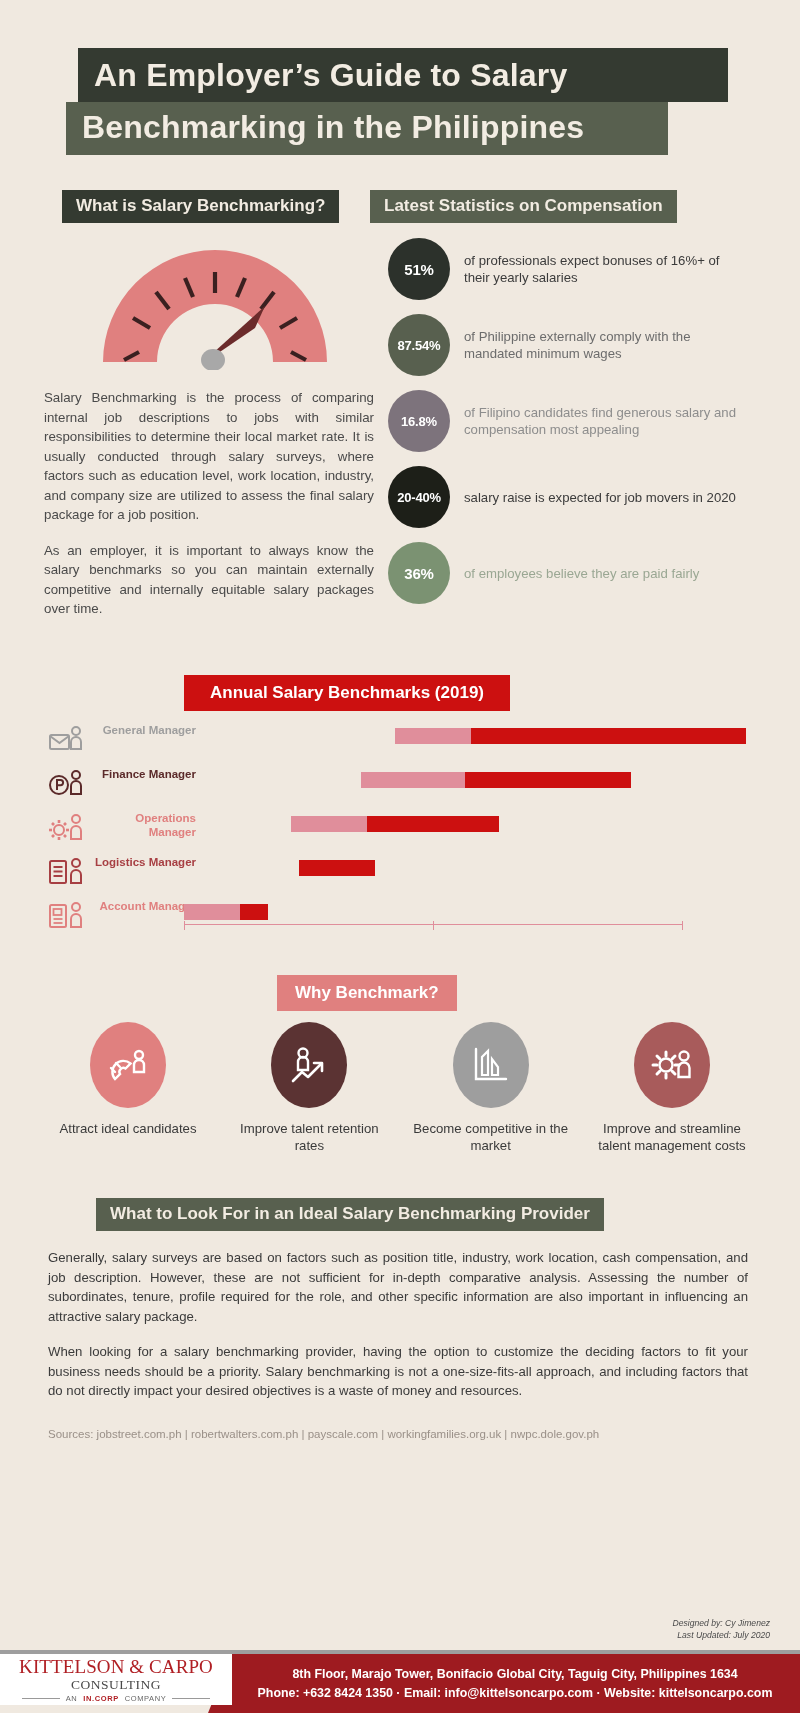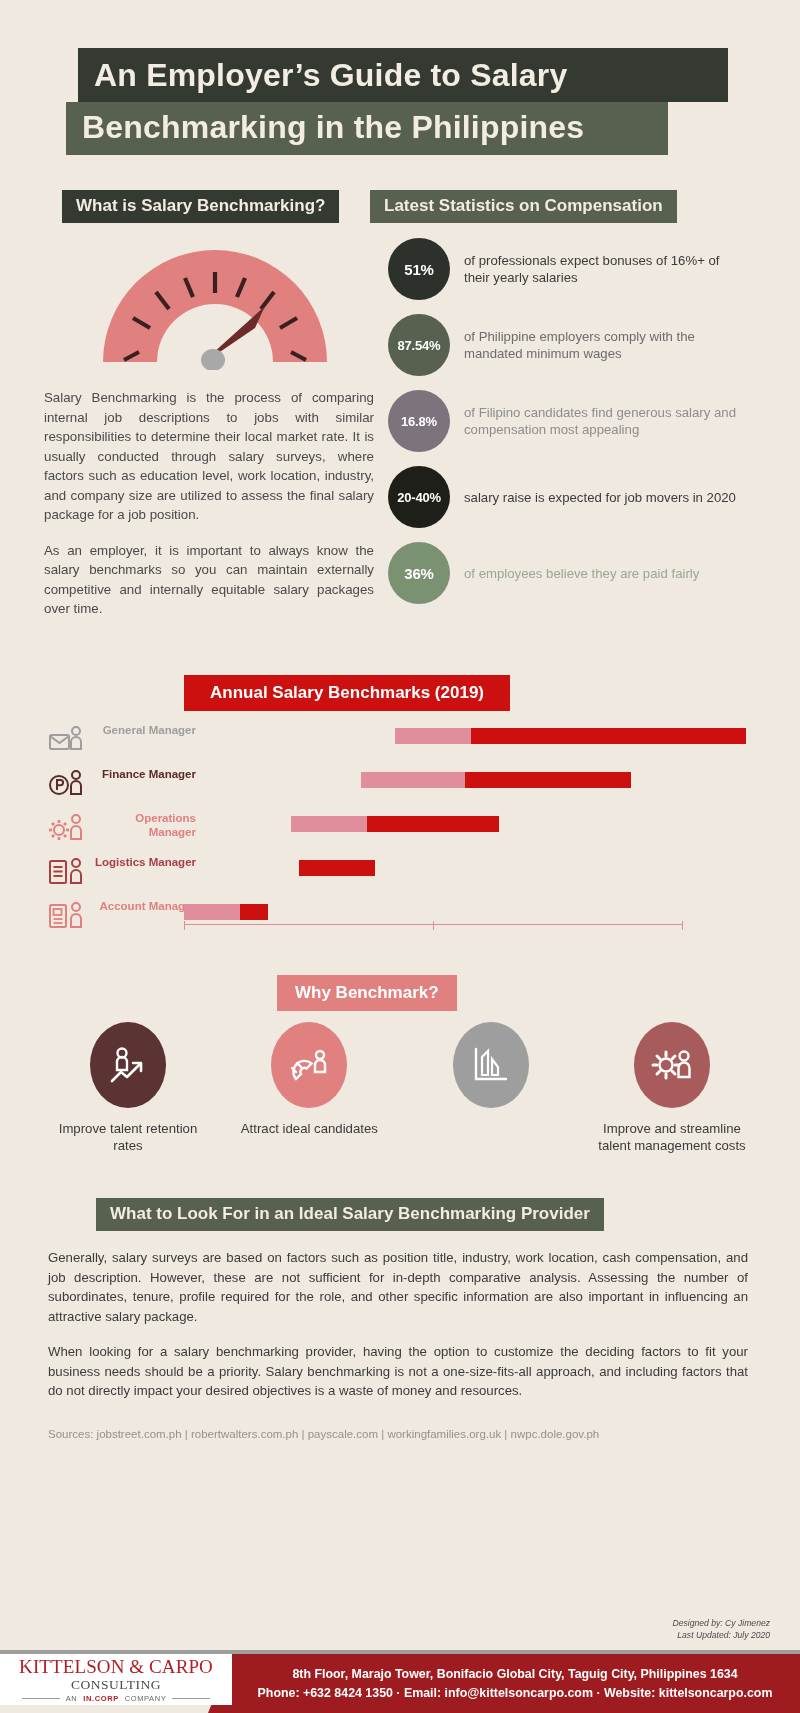--- a/index.html
+++ b/index.html
@@ -248,21 +248,21 @@
     <p>As an employer, it is important to always know the salary benchmarks so you can maintain externally competitive and internally equitable salary packages over time.</p>
   </div>
 
   <div class="stats" id="stats-list">
       <div class="stat-row">
         <div class="stat-circle" style="background: rgb(44, 49, 43);">51%</div>
         <div class="stat-text" style="color: rgb(59, 59, 59);">of professionals expect bonuses of 16%+ of their yearly salaries</div>
       </div>
       <div class="stat-row">
         <div class="stat-circle sm" style="background: rgb(88, 96, 79);">87.54%</div>
-        <div class="stat-text" style="color: rgb(108, 108, 108);">of Philippine employers comply with the mandated minimum wages</div>
+        <div class="stat-text" style="color: rgb(108, 108, 108);">of Philippine externally comply with the mandated minimum wages</div>
       </div>
       <div class="stat-row">
         <div class="stat-circle sm" style="background: rgb(125, 115, 124);">16.8%</div>
         <div class="stat-text" style="color: rgb(141, 141, 141);">of Filipino candidates find generous salary and compensation most appealing</div>
       </div>
       <div class="stat-row">
         <div class="stat-circle sm" style="background: rgb(29, 31, 24);">20-40%</div>
         <div class="stat-text" style="color: rgb(59, 59, 59);">salary raise is expected for job movers in 2020</div>
       </div>
       <div class="stat-row">
@@ -359,51 +359,52 @@
     <div class="axis-line" id="axis-line">
         <i style="left: 0%;"></i>
         <i style="left: 50%;"></i>
         <i style="left: 100%;"></i>
       </div>
   </div>
 
   <div class="why-title">Why Benchmark?</div>
   <div class="why-grid" id="why-grid">
       <div class="why-item">
-        <div class="why-circle" style="background: rgb(91, 51, 51);">
-          <svg viewBox="0 0 42 40" width="42" height="40">
-            <circle cx="15" cy="8" r="4.5" fill="none" stroke="#fff" stroke-width="2.4"></circle>
-            <path d="M10 25 v-8 a5 5 0 0 1 10 0 v8 z" fill="none" stroke="#fff" stroke-width="2.4"></path>
-            <path d="M5 36 L14 27 L20 32 L33 19" fill="none" stroke="#fff" stroke-width="2.6" stroke-linecap="round" stroke-linejoin="round"></path>
-            <path d="M26 18 h8 v8" fill="none" stroke="#fff" stroke-width="2.6" stroke-linecap="round" stroke-linejoin="round"></path>
-          </svg>
-        </div>
-        <div class="why-label">Improve talent retention rates</div>
-      </div>
-      <div class="why-item">
         <div class="why-circle" style="background: rgb(224, 128, 127);">
           <svg viewBox="0 0 42 40" width="42" height="40">
             <g fill="none" stroke="#fff" stroke-width="2.4" stroke-linecap="round">
               <path d="M8 34 a11 11 0 0 1 15.5 -15.5 l-5 5 A4 4 0 0 0 13 29 z"></path>
               <path d="M9 18 l4 4 M4 23 l4 4"></path>
             </g>
             <circle cx="32" cy="10" r="4" fill="none" stroke="#fff" stroke-width="2.4"></circle>
             <path d="M27 27 v-7 a5 5 0 0 1 10 0 v7 z" fill="none" stroke="#fff" stroke-width="2.4"></path>
           </svg>
         </div>
         <div class="why-label">Attract ideal candidates</div>
       </div>
       <div class="why-item">
+        <div class="why-circle" style="background: rgb(91, 51, 51);">
+          <svg viewBox="0 0 42 40" width="42" height="40">
+            <circle cx="15" cy="8" r="4.5" fill="none" stroke="#fff" stroke-width="2.4"></circle>
+            <path d="M10 25 v-8 a5 5 0 0 1 10 0 v8 z" fill="none" stroke="#fff" stroke-width="2.4"></path>
+            <path d="M5 36 L14 27 L20 32 L33 19" fill="none" stroke="#fff" stroke-width="2.6" stroke-linecap="round" stroke-linejoin="round"></path>
+            <path d="M26 18 h8 v8" fill="none" stroke="#fff" stroke-width="2.6" stroke-linecap="round" stroke-linejoin="round"></path>
+          </svg>
+        </div>
+        <div class="why-label">Improve talent retention rates</div>
+      </div>
+      <div class="why-item">
         <div class="why-circle" style="background: rgb(158, 158, 158);">
           <svg viewBox="0 0 42 40" width="42" height="40">
             <path d="M6 4 V34 H36" fill="none" stroke="#fff" stroke-width="2.4" stroke-linecap="round"></path>
             <path d="M12 30 V12 L18 6 V30 z" fill="none" stroke="#fff" stroke-width="2.2"></path>
             <path d="M22 30 V14 L28 22 V30 z" fill="none" stroke="#fff" stroke-width="2.2"></path>
           </svg>
         </div>
+        <div class="why-label">Become competitive in the market</div>
       </div>
       <div class="why-item">
         <div class="why-circle" style="background: rgb(168, 91, 91);">
           <svg viewBox="0 0 42 40" width="42" height="40">
             <circle cx="15" cy="20" r="6.5" fill="none" stroke="#fff" stroke-width="2.4"></circle>
             <g stroke="#fff" stroke-width="3" stroke-linecap="round">
               <line x1="15" y1="7" x2="15" y2="11"></line>
               <line x1="15" y1="29" x2="15" y2="33"></line>
               <line x1="2" y1="20" x2="6" y2="20"></line>
               <line x1="24" y1="20" x2="28" y2="20"></line>

